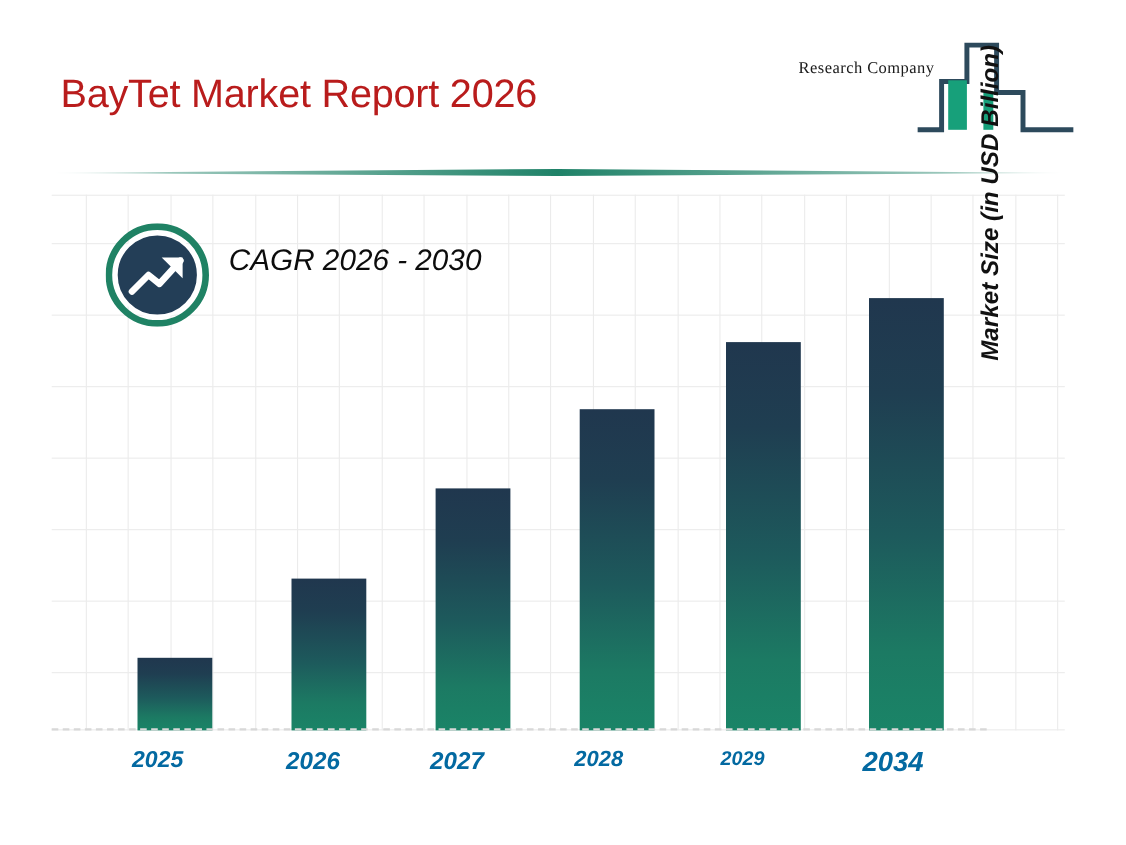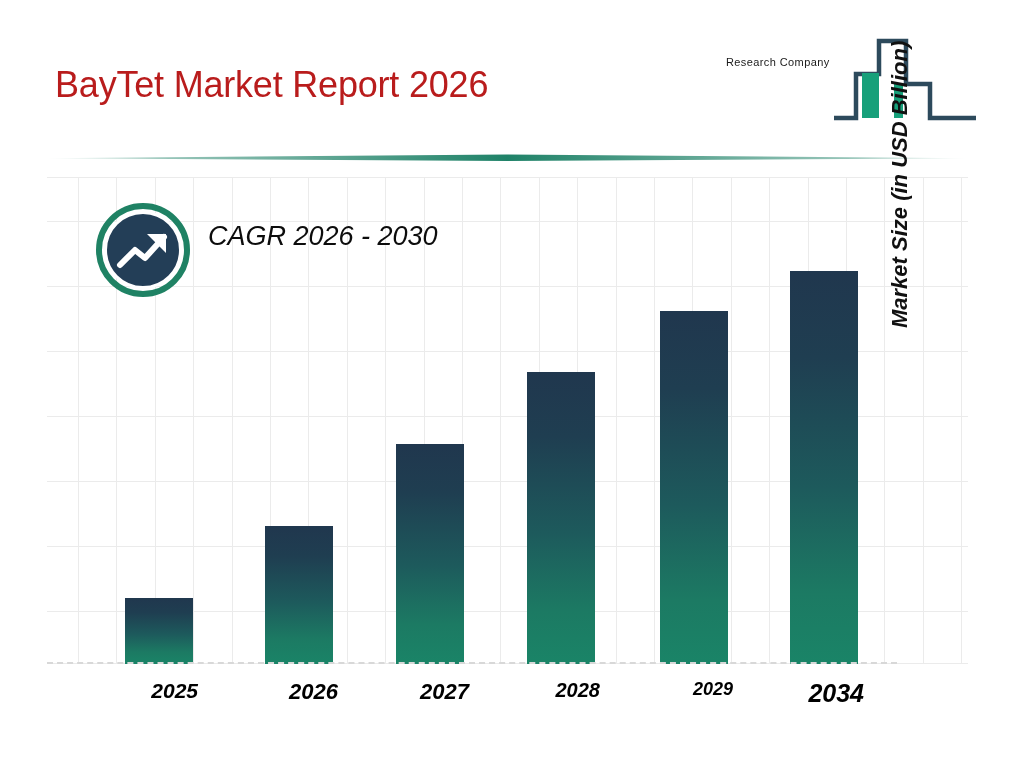--- a/index.html
+++ b/index.html
@@ -51,23 +51,23 @@
   }
   #logo-line1 {
     font-size: 20px;
     color: #1a1a1a;
     font-family: "DejaVu Sans", sans-serif;
     letter-spacing: 0.3px;
     line-height: 22px;
     white-space: nowrap;
   }
   #logo-line2 {
-    font-size: 11px;
+    font-size: 15px;
     color: #1a1a1a;
-    font-family: Liberation Sans, sans-serif;
+    font-family: Liberation Serif, serif;
     letter-spacing: 0.4px;
     line-height: 13px;
     white-space: nowrap;
   }
   #logo-mark {
     position: absolute;
     left: 108px;
     top: 0px;
   }
 
@@ -117,24 +117,24 @@
   }
   .bar {
     position: absolute;
     background: linear-gradient(to bottom, #20374e 0%, #1f3e51 22%, #1d5a5c 55%, #1c7a63 82%, #1a8467 100%);
   }
 
   
   .xlabel {
     position: absolute;
     top: 679px;
-    color: #000000;
+    color: #0369a1;
     font-weight: bold;
     font-family: "Liberation Sans", sans-serif;
-    text-align: right;
+    text-align: left;
     white-space: nowrap;
   }
 
   
   #ylabel {
     position: absolute;
     left: 887px;
     top: 268px;
     width: 380px;
     transform: rotate(-90deg);

